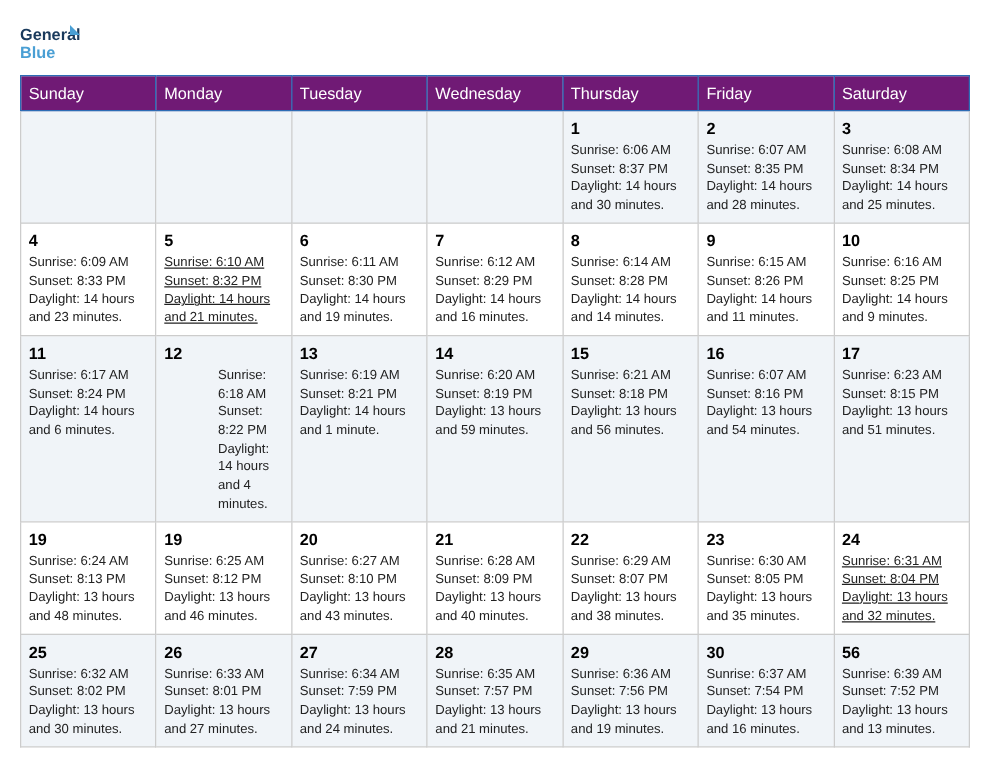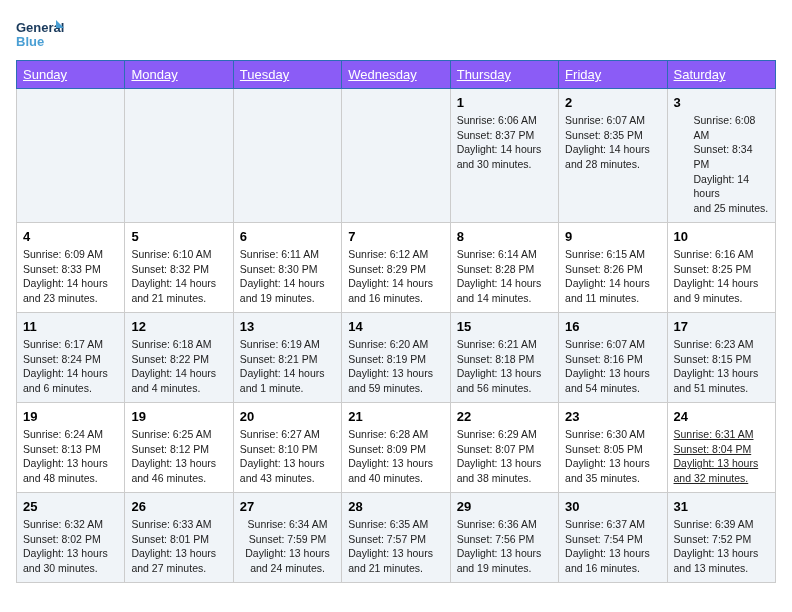--- a/index.html
+++ b/index.html
@@ -32,23 +32,22 @@
     .subtitle {
       font-size: 16px;
       color: #333;
     }
     table {
       width: 100%;
       border-collapse: collapse;
       font-size: 11px;
     }
     thead tr {
-      background-color: #8b5cf6;
+      background-color: #701a75;
       color: #fff;
-      text-decoration: underline;
     }
     thead th {
       padding: 6px 6px;
       text-align: left;
       font-size: 13px;
       font-weight: normal;
       border: 1px solid #2d6db5;
     }
     tbody tr {
       vertical-align: top;
@@ -121,37 +120,37 @@
         </td>
         <td>
           <span class="day-num">2</span>
           <div class="cell-text" style="white-space: pre-line;">Sunrise: 6:07 AM
 Sunset: 8:35 PM
 Daylight: 14 hours
 and 28 minutes.</div>
         </td>
         <td>
           <span class="day-num">3</span>
-          <div class="cell-text" style="white-space: pre-line; margin-left: 20px;">Sunrise: 6:08 AM
+          <div class="cell-text" style="white-space: pre-line;">Sunrise: 6:08 AM
 Sunset: 8:34 PM
 Daylight: 14 hours
 and 25 minutes.</div>
         </td>
       </tr>
       <tr>
         <td>
           <span class="day-num">4</span>
           <div class="cell-text" style="white-space: pre-line;">Sunrise: 6:09 AM
 Sunset: 8:33 PM
 Daylight: 14 hours
 and 23 minutes.</div>
         </td>
         <td>
           <span class="day-num">5</span>
-          <div class="cell-text" style="white-space: pre-line;">Sunrise: 6:10 AM
+          <div class="cell-text" style="white-space: pre-line; text-decoration: underline;">Sunrise: 6:10 AM
 Sunset: 8:32 PM
 Daylight: 14 hours
 and 21 minutes.</div>
         </td>
         <td>
           <span class="day-num">6</span>
           <div class="cell-text" style="white-space: pre-line;">Sunrise: 6:11 AM
 Sunset: 8:30 PM
 Daylight: 14 hours
 and 19 minutes.</div>
@@ -188,21 +187,21 @@
       <tr>
         <td>
           <span class="day-num">11</span>
           <div class="cell-text" style="white-space: pre-line;">Sunrise: 6:17 AM
 Sunset: 8:24 PM
 Daylight: 14 hours
 and 6 minutes.</div>
         </td>
         <td>
           <span class="day-num">12</span>
-          <div class="cell-text" style="white-space: pre-line;">Sunrise: 6:18 AM
+          <div class="cell-text" style="white-space: pre-line; margin-left: 43px;">Sunrise: 6:18 AM
 Sunset: 8:22 PM
 Daylight: 14 hours
 and 4 minutes.</div>
         </td>
         <td>
           <span class="day-num">13</span>
           <div class="cell-text" style="white-space: pre-line;">Sunrise: 6:19 AM
 Sunset: 8:21 PM
 Daylight: 14 hours
 and 1 minute.</div>
@@ -297,21 +296,21 @@
         </td>
         <td>
           <span class="day-num">26</span>
           <div class="cell-text" style="white-space: pre-line;">Sunrise: 6:33 AM
 Sunset: 8:01 PM
 Daylight: 13 hours
 and 27 minutes.</div>
         </td>
         <td>
           <span class="day-num">27</span>
-          <div class="cell-text" style="white-space: pre-line; text-align: center;">Sunrise: 6:34 AM
+          <div class="cell-text" style="white-space: pre-line;">Sunrise: 6:34 AM
 Sunset: 7:59 PM
 Daylight: 13 hours
 and 24 minutes.</div>
         </td>
         <td>
           <span class="day-num">28</span>
           <div class="cell-text" style="white-space: pre-line;">Sunrise: 6:35 AM
 Sunset: 7:57 PM
 Daylight: 13 hours
 and 21 minutes.</div>
@@ -324,21 +323,21 @@
 and 19 minutes.</div>
         </td>
         <td>
           <span class="day-num">30</span>
           <div class="cell-text" style="white-space: pre-line;">Sunrise: 6:37 AM
 Sunset: 7:54 PM
 Daylight: 13 hours
 and 16 minutes.</div>
         </td>
         <td>
-          <span class="day-num">31</span>
+          <span class="day-num">56</span>
           <div class="cell-text" style="white-space: pre-line;">Sunrise: 6:39 AM
 Sunset: 7:52 PM
 Daylight: 13 hours
 and 13 minutes.</div>
         </td>
       </tr>
     </tbody>
 </table>
 
 </body></html>

